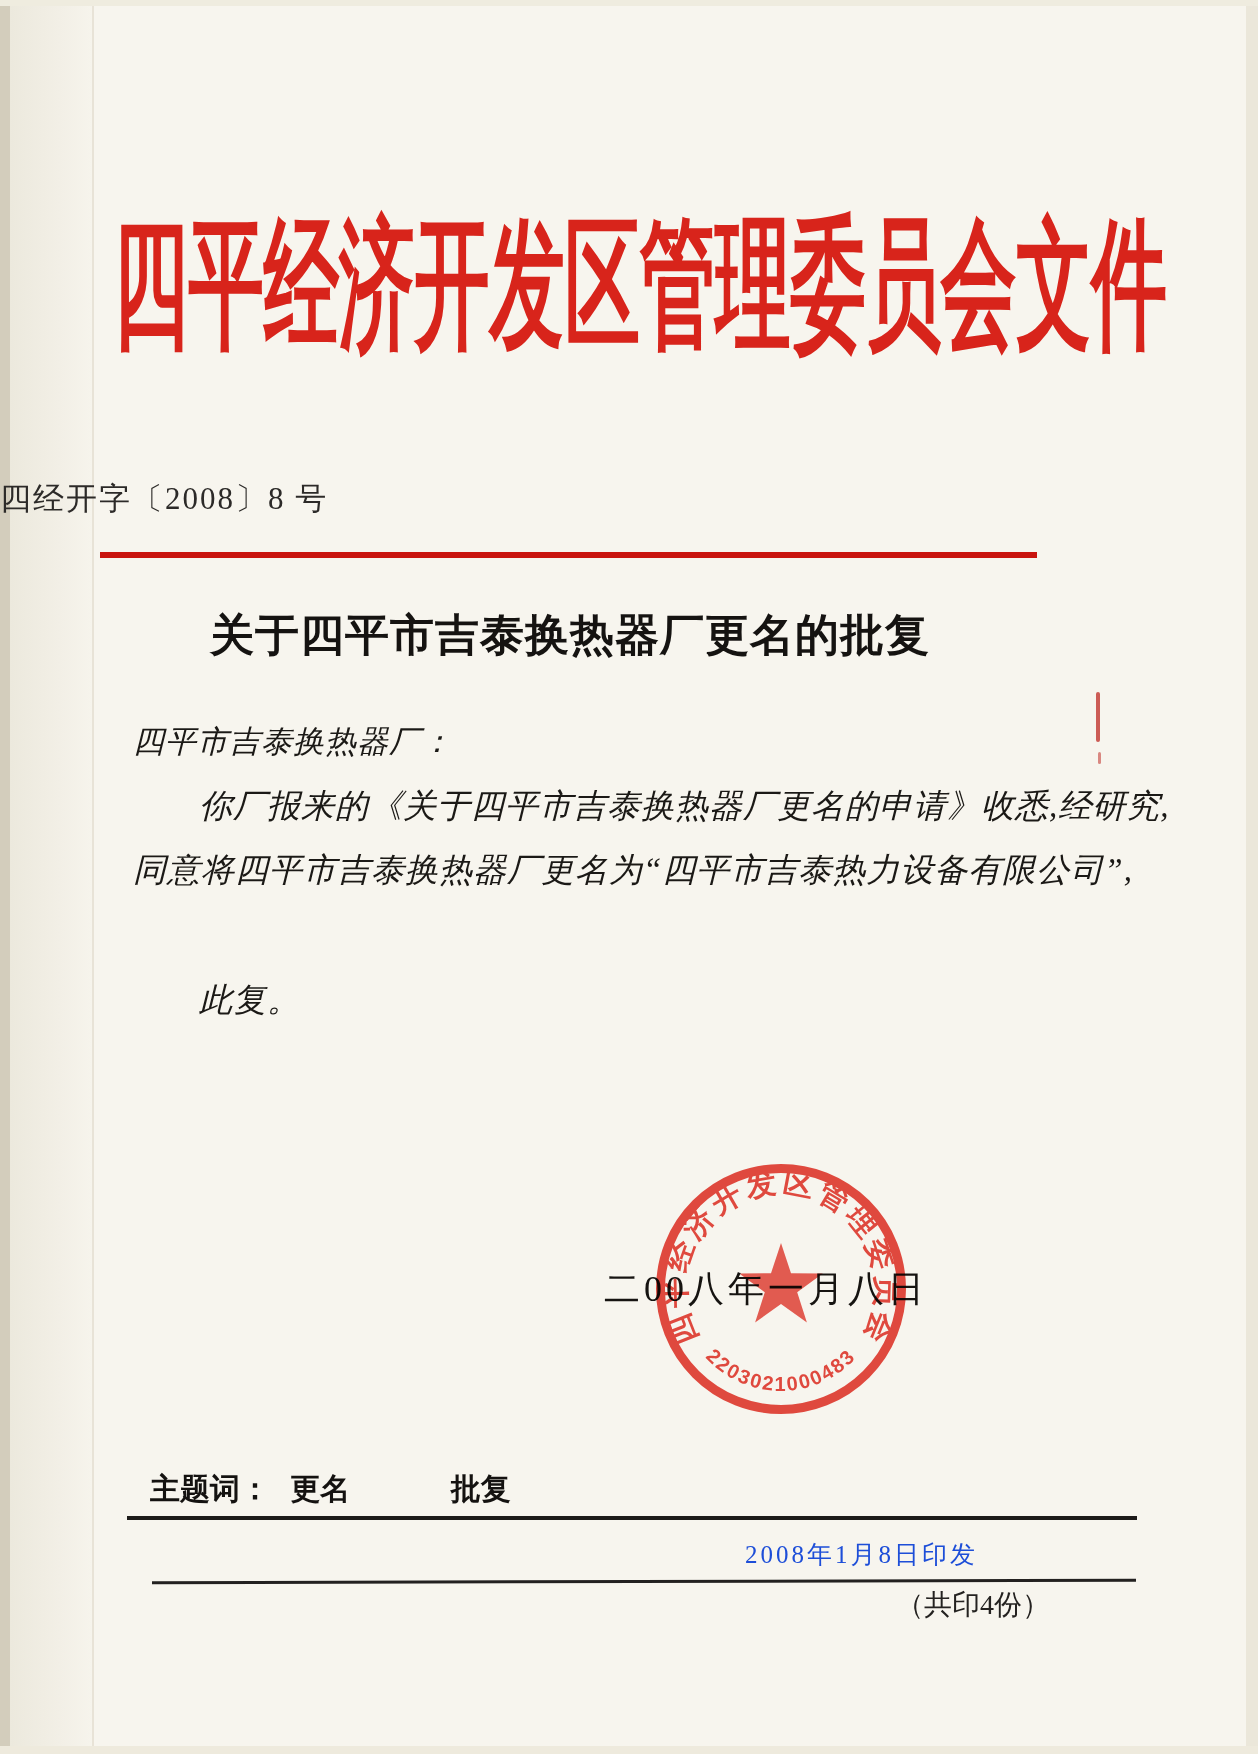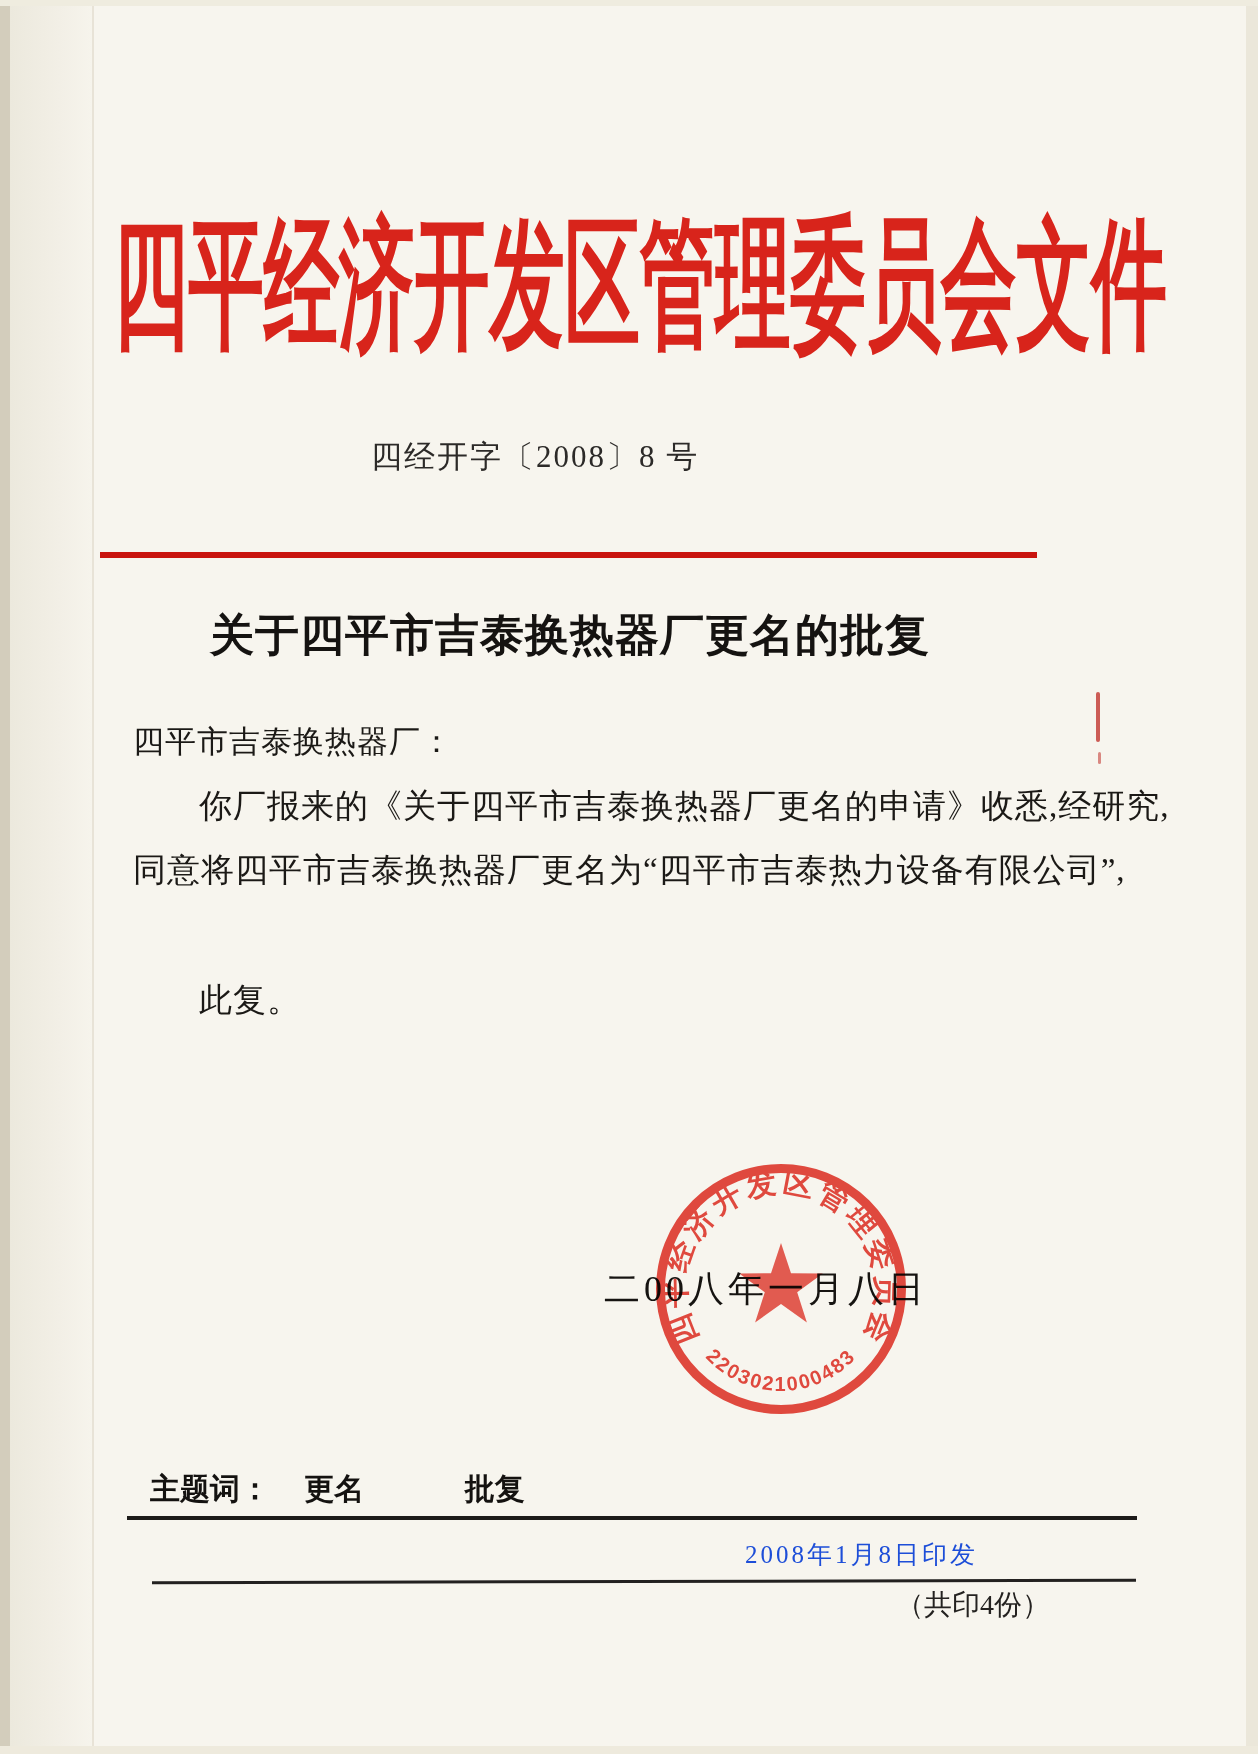--- a/index.html
+++ b/index.html
@@ -26,49 +26,49 @@
     background:#cc5a52;border-radius:2px;opacity:.7;}
 
   
   .red-title-wrap{position:absolute;top:210px;left:640px;width:0;height:156px;
     display:flex;justify-content:center;align-items:flex-start;}
   .red-title{flex:none;white-space:nowrap;
     font-family:"Liberation Serif","DejaVu Serif",serif;
     font-weight:bold;font-size:142px;line-height:150px;color:#d8241b;
     transform:scaleX(0.53);transform-origin:50% 0%;}
 
-  .doc-number{position:absolute;top:438px;left:0;width:1070px;text-align:center;
+  .doc-number{position:absolute;top:480px;left:0;width:1070px;
     font-size:31px;line-height:38px;letter-spacing:2px;color:#2c2a28;}
 
   .red-rule{position:absolute;top:552px;left:100px;width:937px;height:6px;background:#c9140e;}
 
   .doc-title{position:absolute;top:614px;left:100px;width:940px;text-align:center;
     font-family:"Liberation Sans","DejaVu Sans",sans-serif;
     font-weight:bold;font-size:44px;line-height:42px;letter-spacing:1px;color:#151311;}
 
   .body-line{position:absolute;left:133px;font-size:33px;line-height:40px;
-    letter-spacing:1px;color:#1b1916;white-space:nowrap;}
+    letter-spacing:1px;color:#1b1916;white-space:nowrap;font-style:italic;}
   .salutation{top:722px;font-size:31px;}
   .bl1{top:786px;padding-left:66px;}
   .bl2{top:850px;}
   .bl3{top:915px;}
   .closing{top:980px;padding-left:66px;}
 
   
   .seal{position:absolute;left:651px;top:1159px;opacity:.9;filter:blur(.3px);z-index:2;}
   .seal text{font-family:"Liberation Sans","DejaVu Sans",sans-serif;font-weight:bold;fill:#dd372c;}
   .issue-date{position:absolute;left:604px;top:1268px;z-index:3;
     font-size:36px;line-height:42px;letter-spacing:4px;color:#161412;
     mix-blend-mode:multiply;white-space:nowrap;}
 
   
   .subject-row{position:absolute;left:150px;top:1470px;
     font-family:"Liberation Sans","DejaVu Sans",sans-serif;
     font-weight:bold;font-size:30px;line-height:38px;color:#141210;white-space:nowrap;}
-  .subject-term-1{margin-left:26px;}
+  .subject-term-1{margin-left:12px;}
   .subject-term-2{margin-left:92px;}
   .rule-top{position:absolute;left:127px;top:1516px;width:1010px;height:4px;background:#1d1b19;}
   .issuing-office{position:absolute;left:145px;top:1536px;
     font-size:29px;line-height:38px;letter-spacing:1px;color:#1b1916;white-space:nowrap;}
   .print-date{position:absolute;left:745px;top:1536px;
     font-size:25px;line-height:38px;letter-spacing:3px;color:#1d4ed8;white-space:nowrap;}
   .rule-bottom{position:absolute;left:152px;top:1580px;width:984px;height:3px;background:#232120;
     transform:rotate(-0.15deg);}
   .copies-note{position:absolute;left:880px;top:1590px;
     font-size:28px;line-height:30px;color:#242220;white-space:nowrap;margin-left:16px;}

